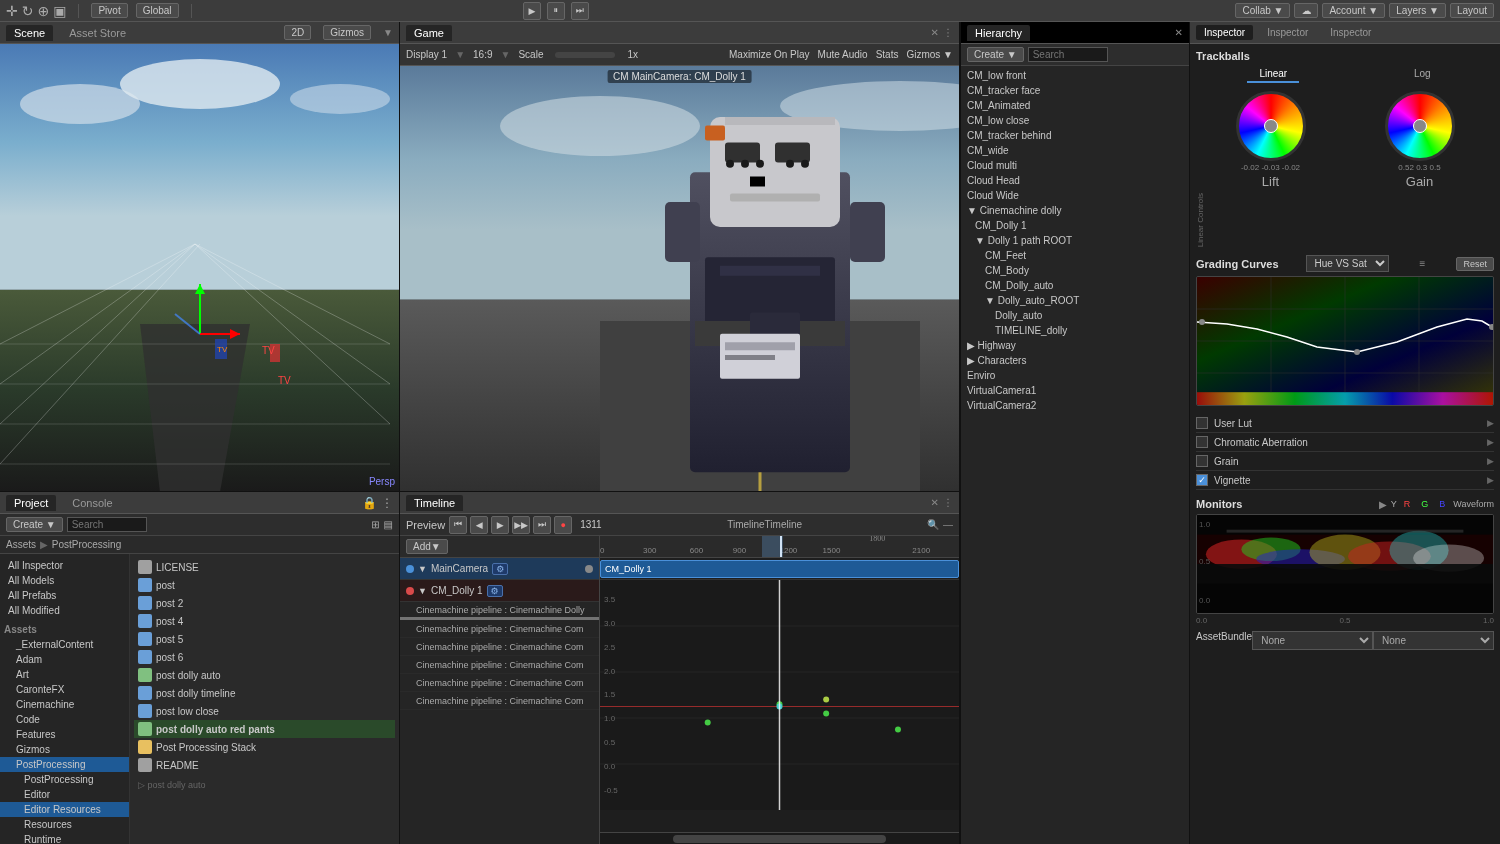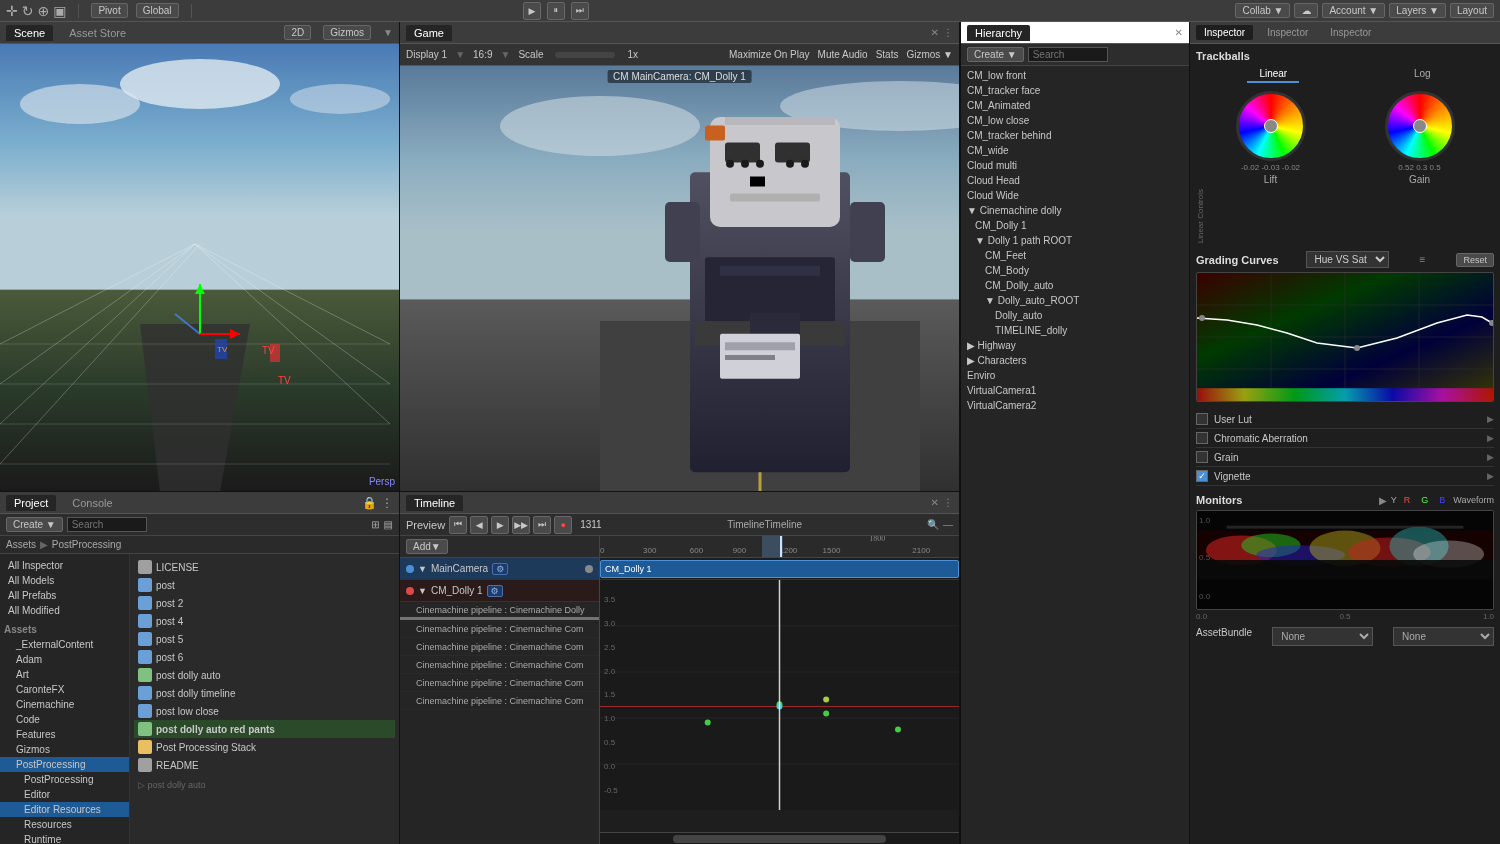--- a/index.html
+++ b/index.html
@@ -338,21 +338,21 @@
       width: 230px;
       background: #252525;
       display: flex;
       flex-direction: column;
       flex-shrink: 0;
       border-right: 1px solid #111;
       border-left: 1px solid #111;
     }
     .hierarchy-header {
       height: 22px;
-      background: #ffffff;
+      background: #000000;
       display: flex;
       align-items: center;
       padding: 0 6px;
       border-bottom: 1px solid #555;
       flex-shrink: 0;
     }
     .hierarchy-content {
       flex: 1;
       overflow-y: auto;
       padding: 2px 0;
@@ -453,21 +453,21 @@
       border-radius: 50%;
       background: #888;
       border: 1px solid #fff;
     }
     .trackball-values {
       font-size: 8px;
       color: #888;
       text-align: center;
     }
     .trackball-label {
-      font-size: 10px;
+      font-size: 13px;
       color: #aaa;
     }
 
     
     .grading-curves {
       margin-bottom: 8px;
     }
     .curves-header {
       display: flex;
       justify-content: space-between;
@@ -547,21 +547,21 @@
       cursor: pointer;
       color: #aaa;
     }
     .rgb-btn.r { color: #ff4444; }
     .rgb-btn.g { color: #44ff44; }
     .rgb-btn.b { color: #4444ff; }
 
     
     .assetbundle-row {
       display: flex;
-      gap: 20px;
+      gap: 0;
       margin-top: 6px;
     }
     .assetbundle-select {
       flex: 1;
       background: #333;
       border: 1px solid #555;
       color: #aaa;
       font-size: 10px;
       padding: 2px 4px;
     }

